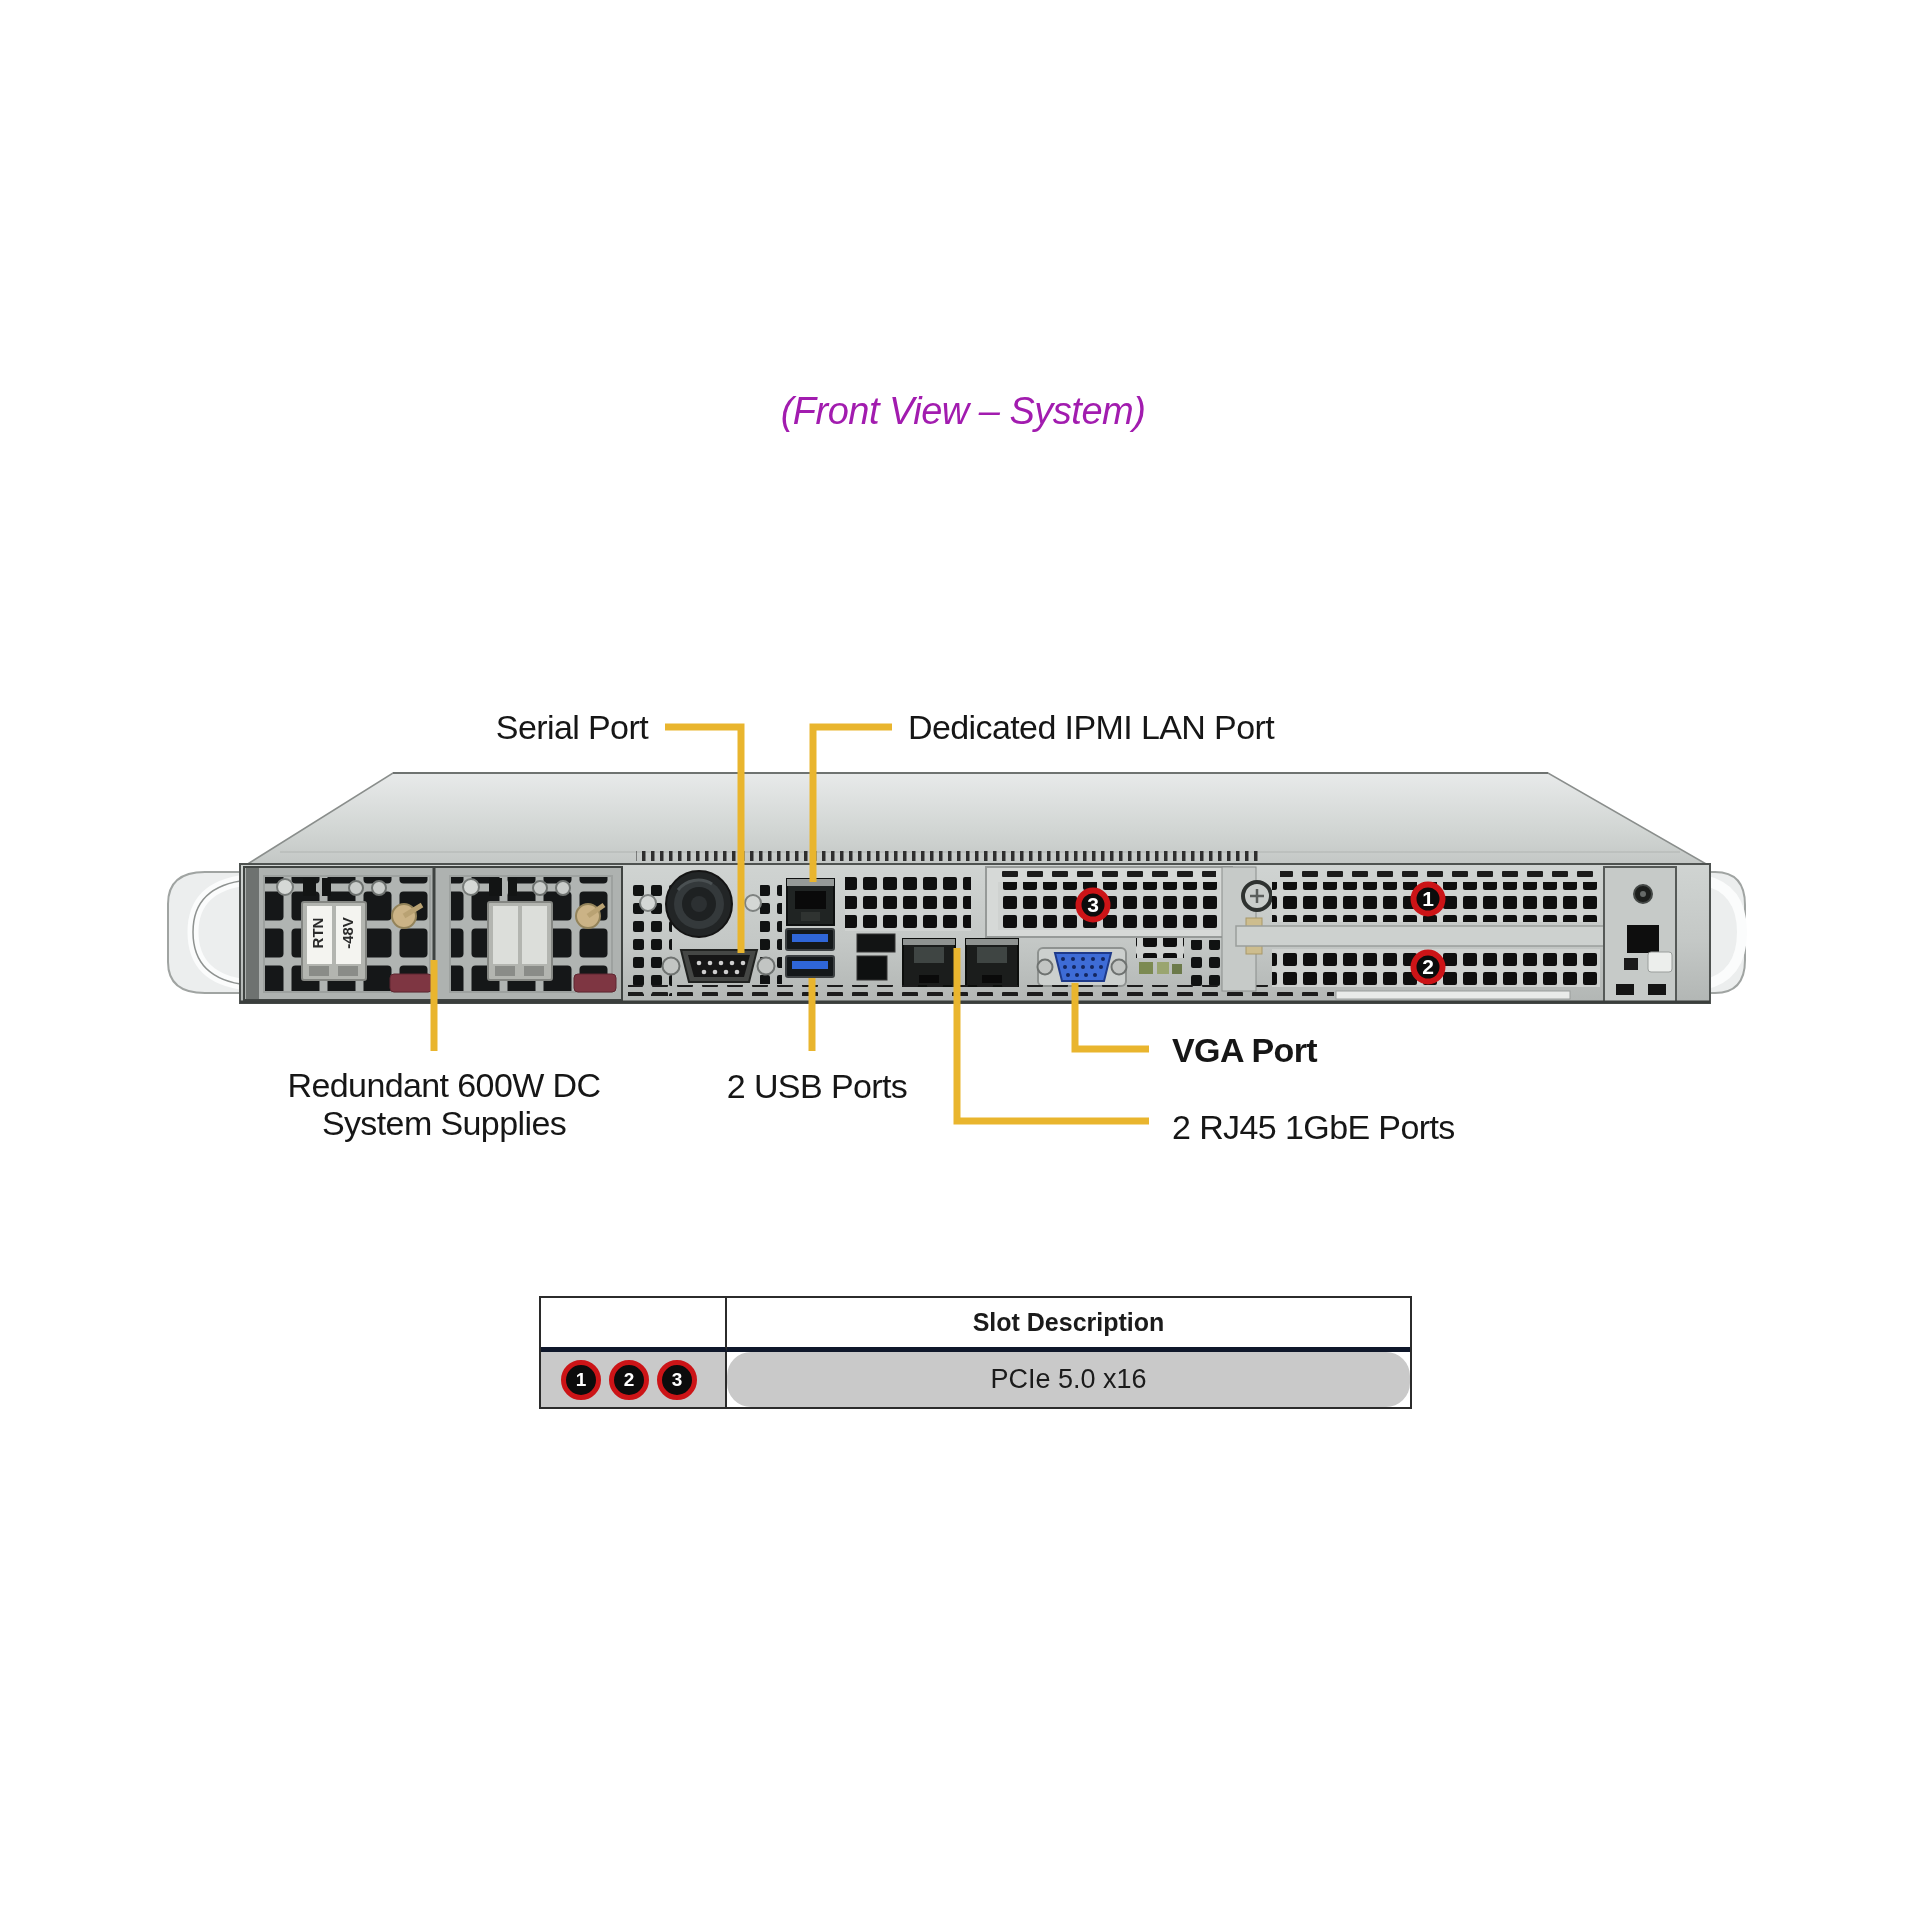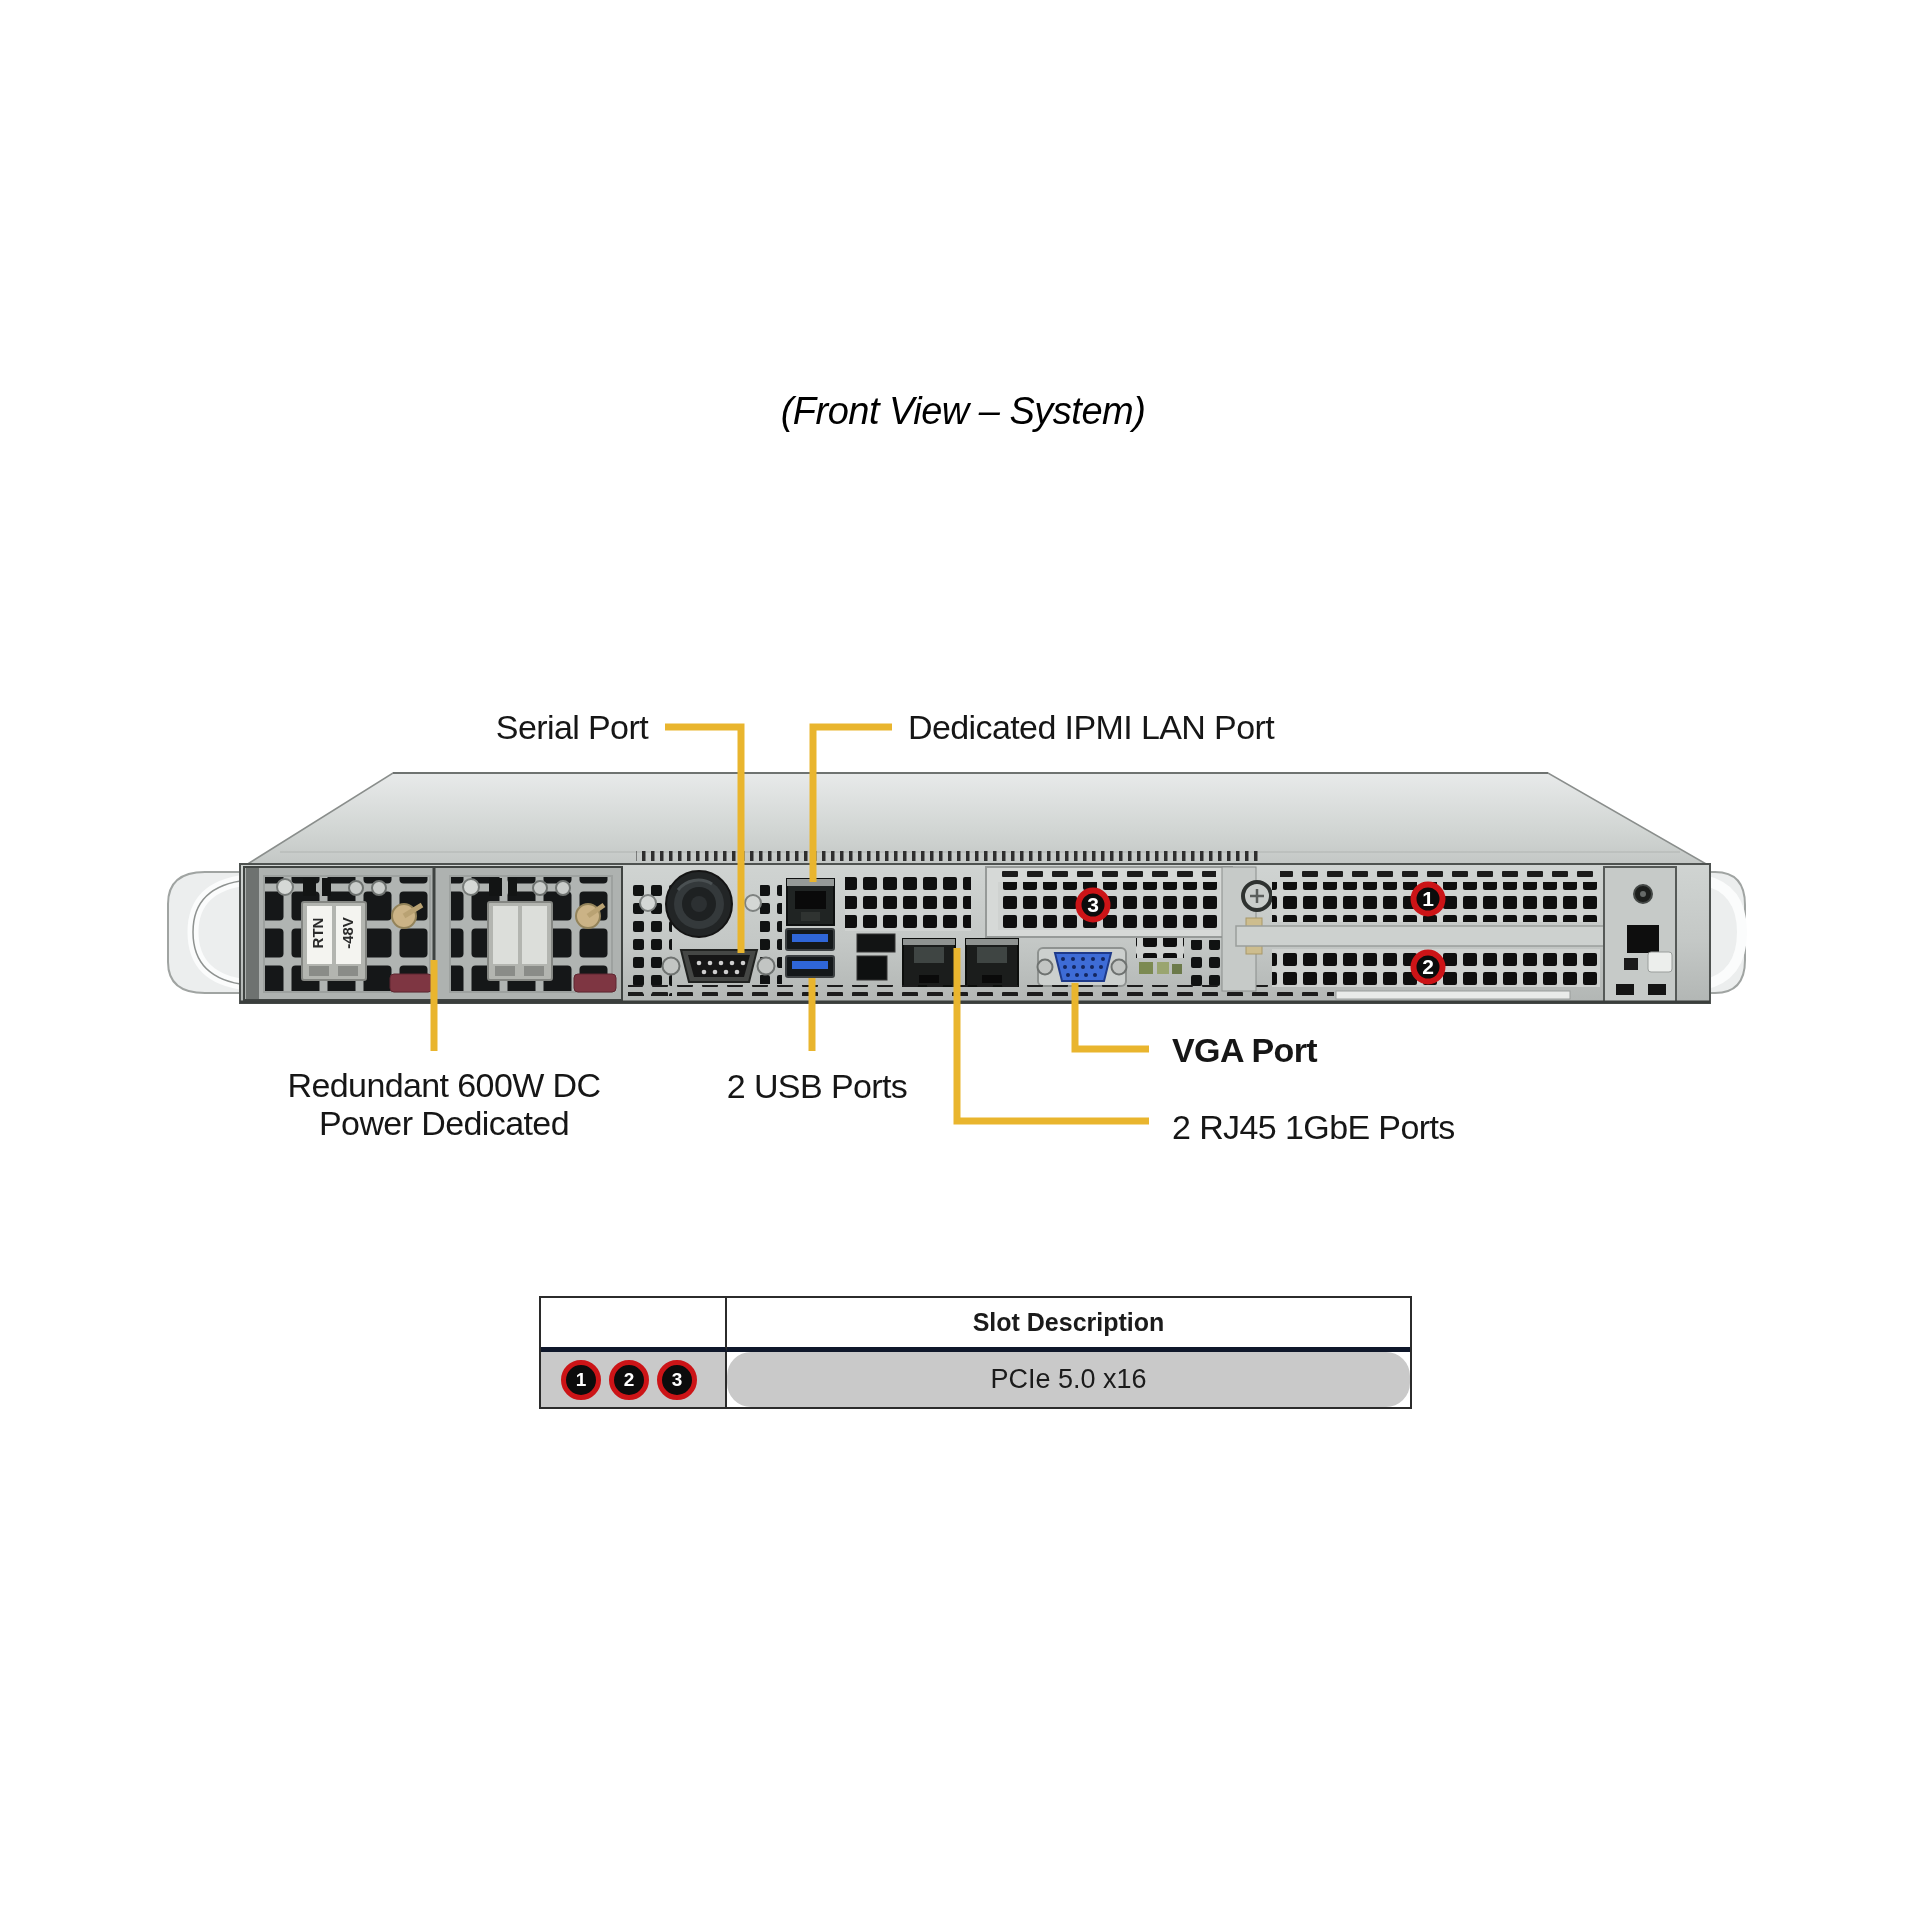--- a/index.html
+++ b/index.html
@@ -9,21 +9,21 @@
     --row-gray:#c9c9c9;
   }
   html,body{margin:0;padding:0;background:#ffffff;}
   .page{
     position:relative;width:1920px;height:1920px;background:#ffffff;overflow:hidden;
     font-family:"Liberation Sans", sans-serif;color:var(--ink);
   }
   .abs{position:absolute;}
   .title{
     left:710px;top:390px;width:506px;text-align:center;
-    font-size:38px;font-style:italic;letter-spacing:-0.5px;color:#000000;
+    font-size:38px;font-style:italic;letter-spacing:-0.5px;color:#a21caf;
   }
   .callout{font-size:34px;letter-spacing:-0.6px;color:#161616;white-space:nowrap;}
   .lbl-serial{left:420px;top:708px;width:228px;text-align:right;}
   .lbl-ipmi{left:908px;top:708px;}
   .lbl-vga{left:1172px;top:1031px;font-weight:bold;}
   .lbl-rj45{left:1172px;top:1108px;}
   .lbl-usb{left:716px;top:1067px;width:202px;text-align:center;}
   .lbl-psu{left:283px;top:1066px;width:322px;text-align:center;line-height:38px;}
   .chassis-svg{left:0;top:700px;width:1920px;height:440px;}
   .leader{stroke:var(--yellow);stroke-width:7;fill:none;}
@@ -52,21 +52,21 @@
 <body>
 
 <div class="page">
 
   <div class="abs title">(Front View – System)</div>
 
   <div class="abs callout lbl-serial">Serial Port</div>
   <div class="abs callout lbl-ipmi">Dedicated IPMI LAN Port</div>
   <div class="abs callout lbl-psu">
     <div>Redundant 600W DC</div>
-    <div>Power Dedicated</div>
+    <div>System Supplies</div>
   </div>
   <div class="abs callout lbl-usb">2 USB Ports</div>
   <div class="abs callout lbl-vga">VGA Port</div>
   <div class="abs callout lbl-rj45">2 RJ45 1GbE Ports</div>
 
   <svg class="abs chassis-svg" viewBox="0 700 1920 440">
     <defs>
       <linearGradient id="lidG" x1="0" y1="0" x2="0" y2="1">
         <stop offset="0" stop-color="#e8eaea"></stop>
           <stop offset="0.6" stop-color="#d2d6d4"></stop>

